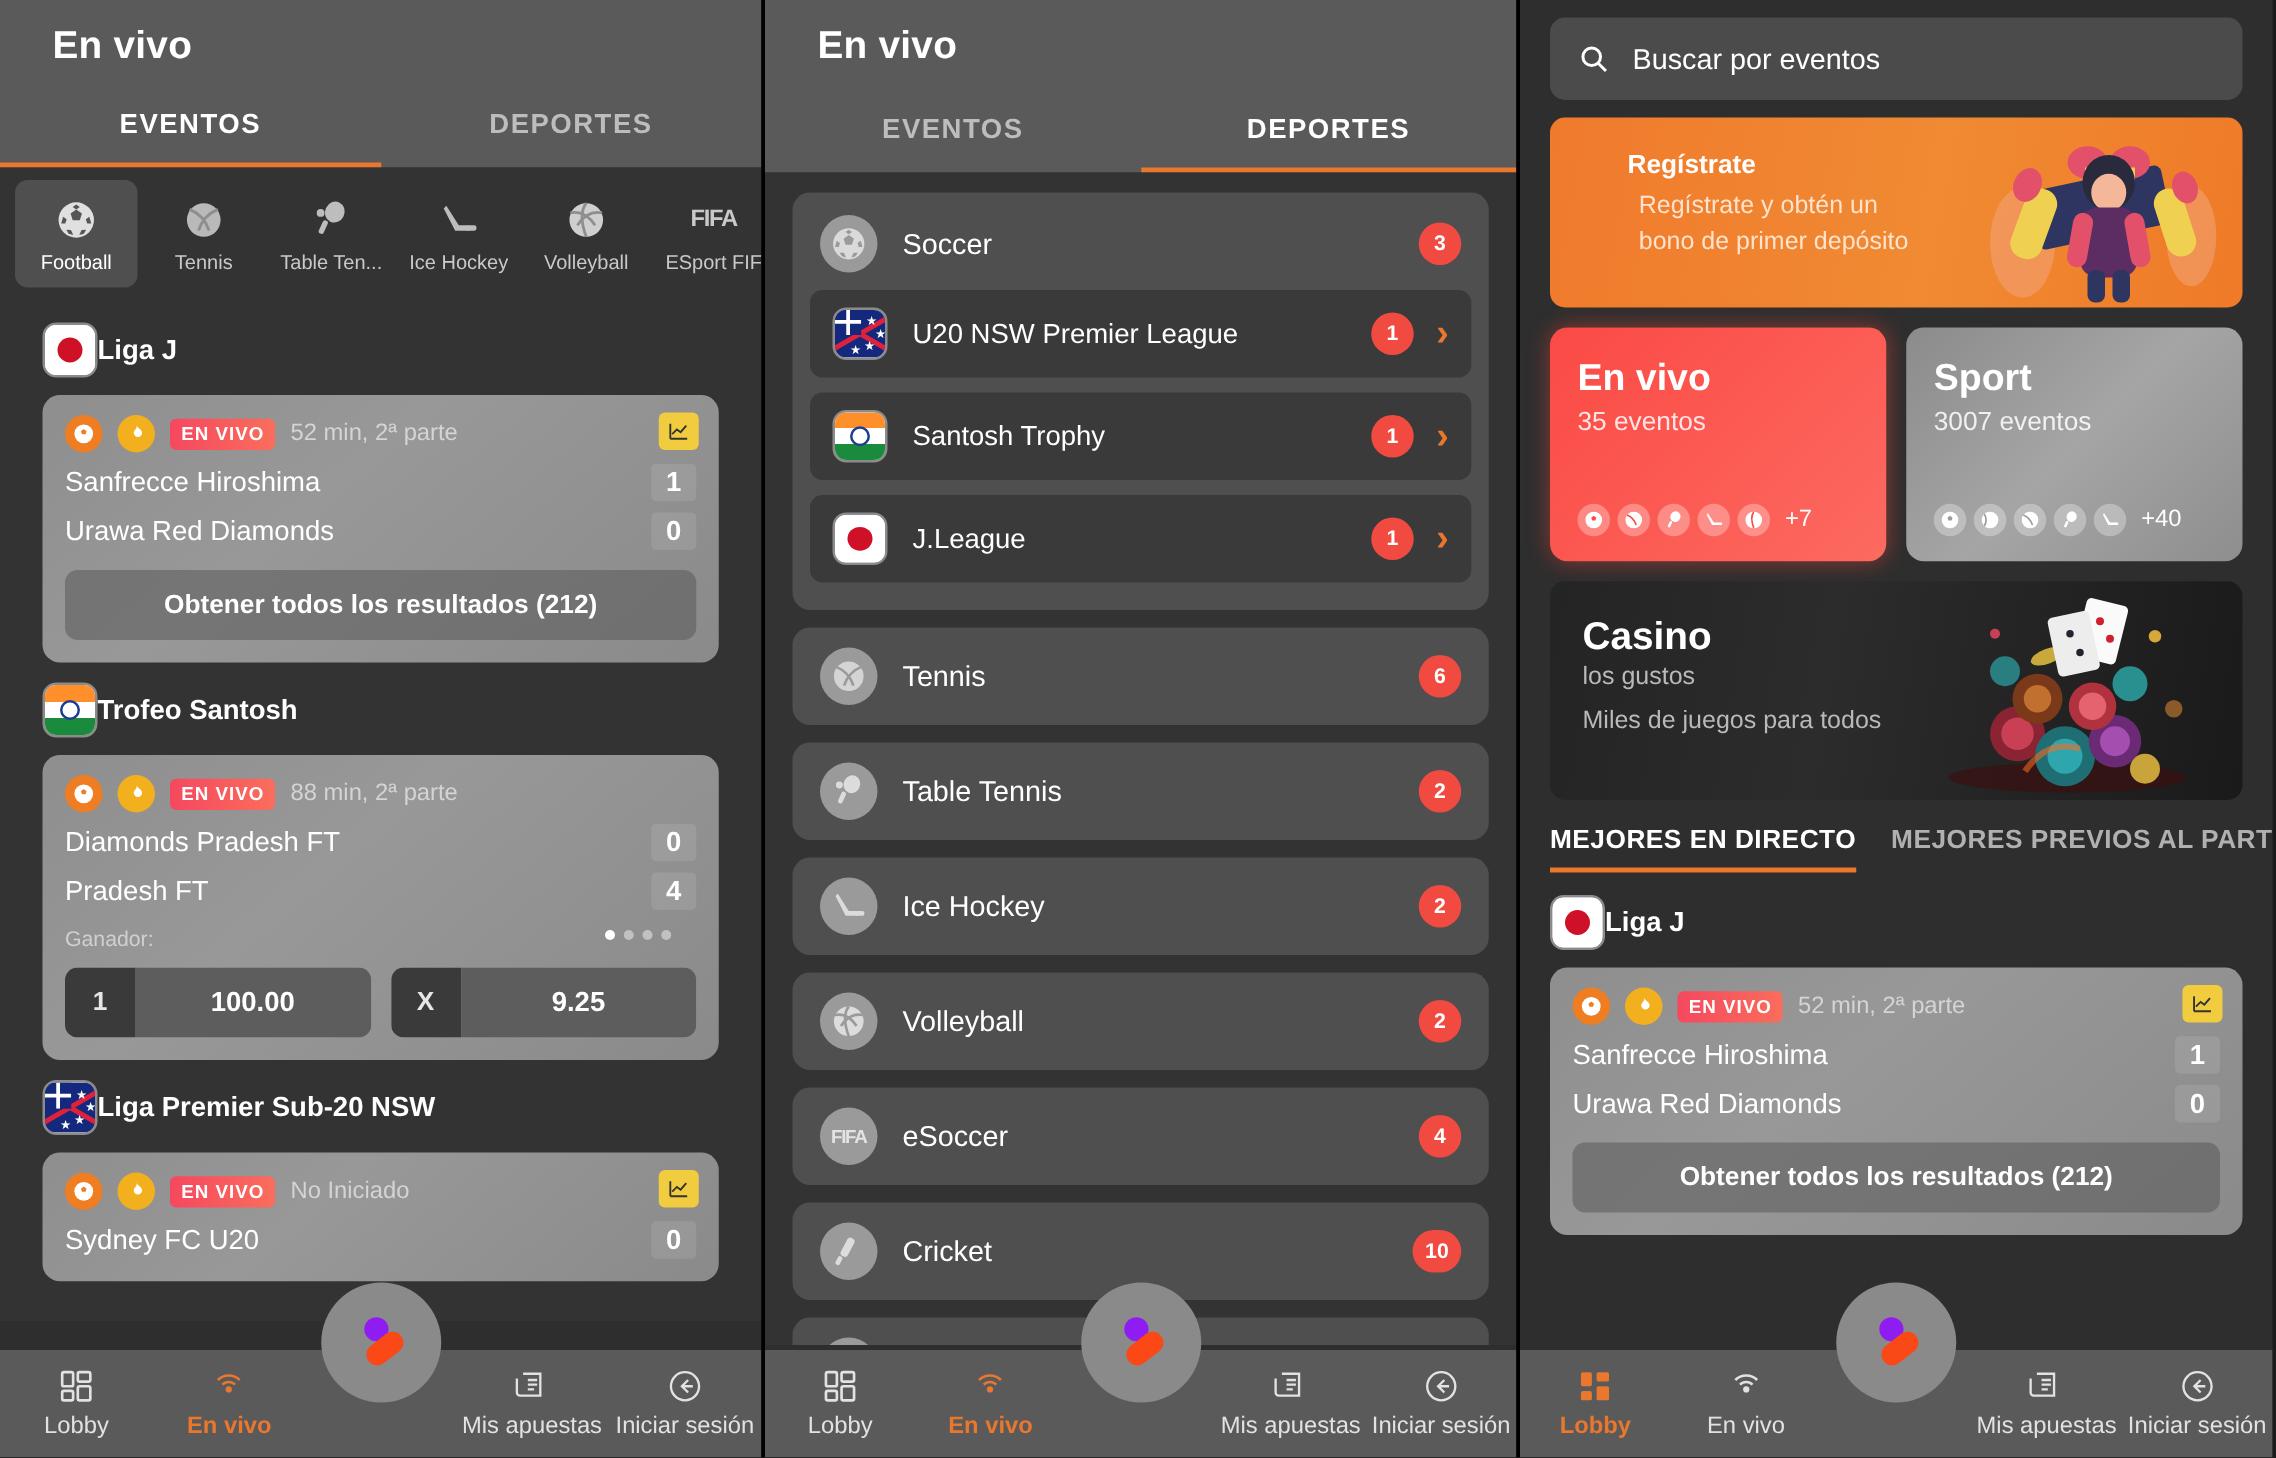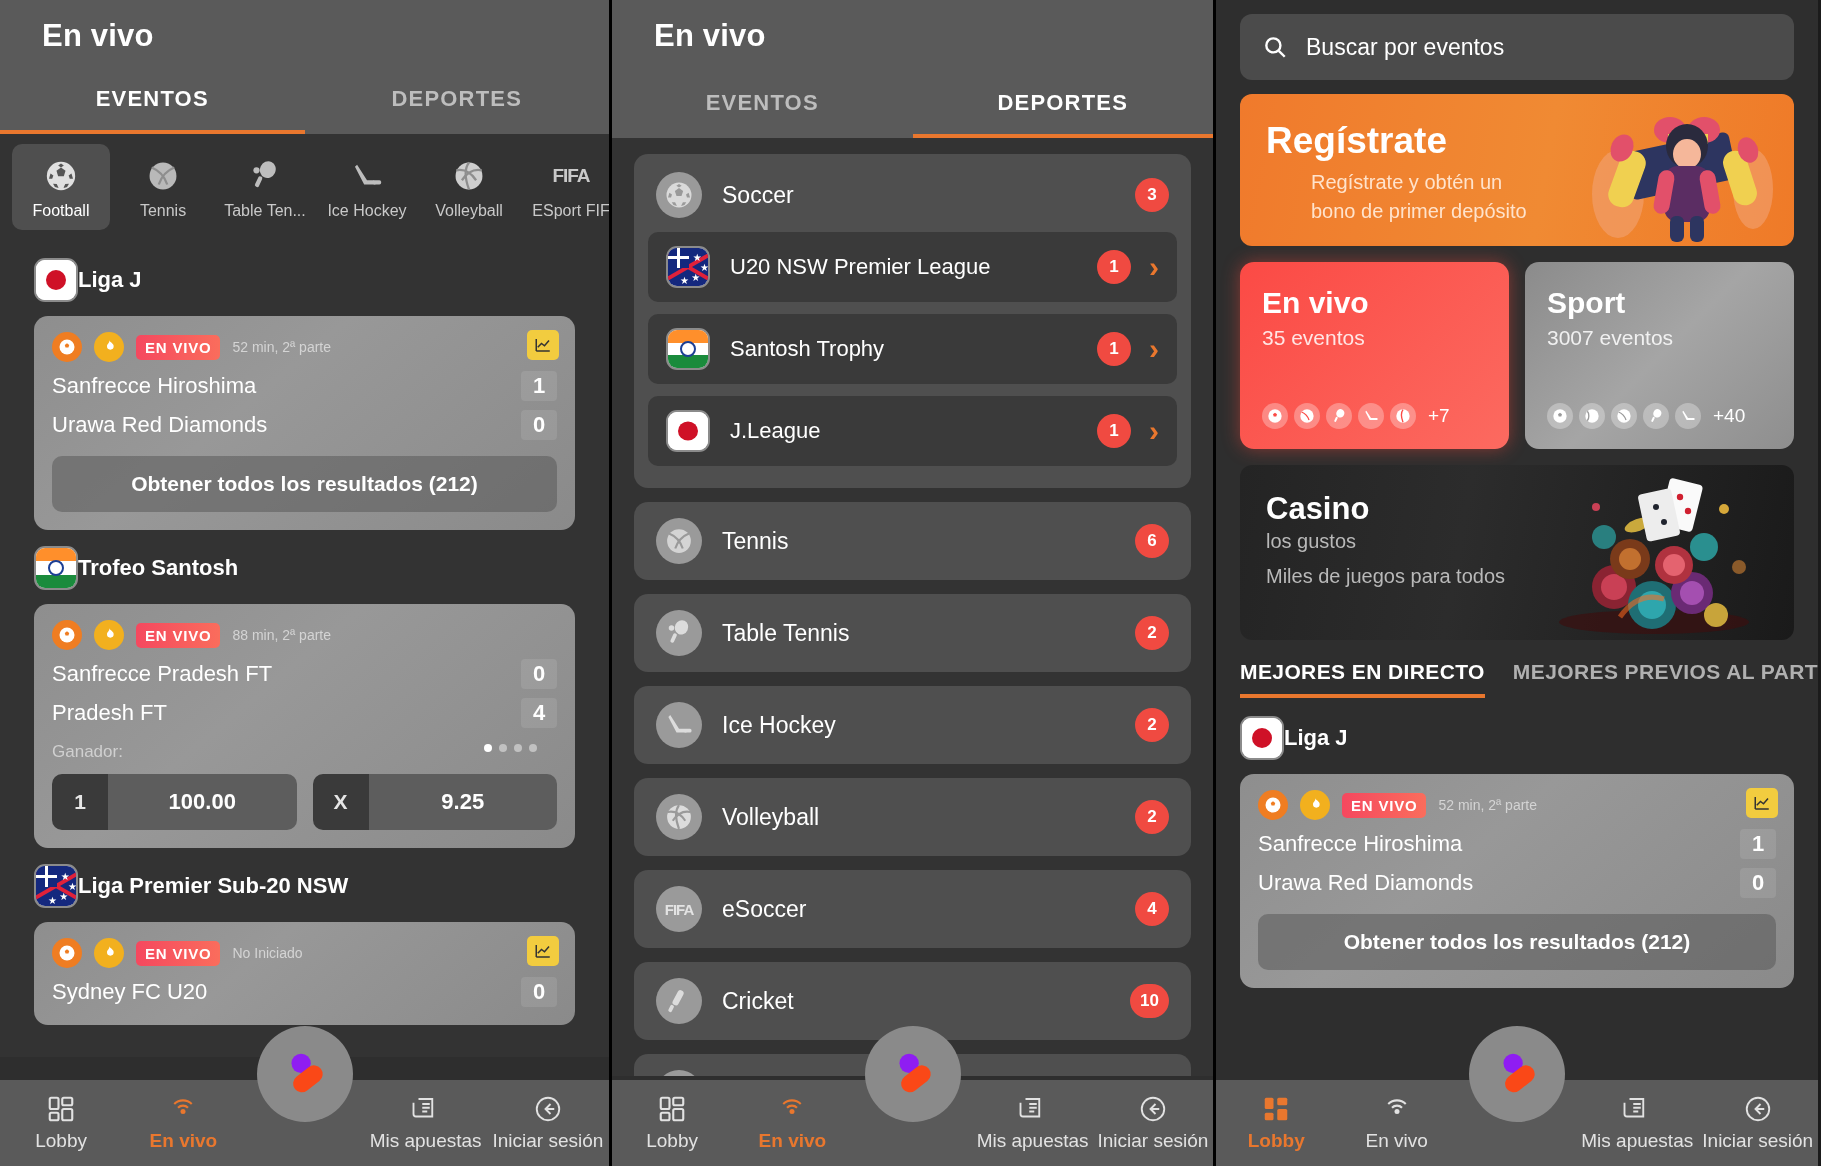--- a/index.html
+++ b/index.html
@@ -46,21 +46,21 @@
 
   .match-card { margin: 0 34px 0 34px; border-radius: 14px; padding: 16px 18px 18px 18px;
      background: linear-gradient(140deg,#8e8e8e 0%, #989898 40%, #8a8a8a 100%); position:relative; }
   .mc-top { display: flex; align-items: center; gap: 12px; }
   .ico-circ { width: 30px; height: 30px; border-radius: 50%; display:flex; align-items:center; justify-content:center; }
   .ico-ball { background: #ef7d22; }
   .ico-fire { background: #f3b battle; }
   .ico-fire { background: #f2b01e; }
   .live-badge { background: linear-gradient(90deg,#f5485f,#fa6d5c); color: #fff; font-size: 15px;
      font-weight: bold; letter-spacing: .8px; padding: 4px 9px; border-radius: 5px; }
-  .mc-status { color: #d4d4d4; font-size: 14px; }
+  .mc-status { color: #d4d4d4; font-size: 19px; }
   .chart-btn { position: absolute; right: 16px; top: 14px; width: 32px; height: 30px; background: #f2cc3f;
      border-radius: 5px; display:flex; align-items:center; justify-content:center; }
   .mc-team { display: flex; justify-content: space-between; align-items: center; padding: 9px 0 0 0; }
   .mc-team .nm { color: #fff; font-size: 22px; }
   .score { color: #fff; font-size: 22px; font-weight: bold; min-width: 36px; text-align: center;
      background: rgba(255,255,255,.10); border-radius: 4px; padding: 2px 0;}
   .results-btn { margin-top: 16px; background: rgba(90,90,90,.55); border-radius: 10px; text-align: center;
      color: #fff; font-size: 21px; font-weight: bold; padding: 16px 0; }
   .ganador { color: #d0d0d0; font-size: 17px; padding: 14px 0 2px 0; }
   .dots { position: absolute; right: 20px; display: flex; gap: 7px; align-items: center; }
@@ -88,21 +88,21 @@
   .chev { color:#e9772e; font-size: 30px; font-weight: bold; margin-left: 18px; line-height: 1; }
   .sport-row { background:#4f4f4f; border-radius: 14px; margin-bottom: 14px;
                display:flex; align-items:center; padding: 16px 22px; }
 
   
   .p3wrap { padding: 14px 24px 0 24px; background:#2e2e2e; }
   .search { background:#4b4b4b; border-radius: 12px; height: 66px; display:flex; align-items:center; padding: 0 22px; gap: 18px; text-align: right; }
   .search-txt { color:#ffffff; font-size: 23px; }
   .promo { margin-top: 14px; height: 152px; border-radius: 12px; position:relative; overflow:hidden;
      background: linear-gradient(100deg,#f07a2c 0%, #f08a33 55%, #ef7a28 100%); }
-  .promo-h { color:#fff; font-size: 37px; font-weight: bold; padding: 26px 0 0 26px; }
+  .promo-h { color:#fff; font-size: 21px; font-weight: bold; padding: 26px 0 0 26px; margin-left: 36px; }
   .promo-s { color:#ffe3cc; font-size: 20px; padding: 6px 15px 0 26px; line-height: 1.45; margin-left: 45px; }
   .tilerow { display:flex; gap: 16px; margin-top: 16px; }
   .tile { flex:1; border-radius: 14px; height: 187px; padding: 24px 22px; position: relative; }
   .tile.live { background: linear-gradient(135deg,#fb4a45 0%, #fc6a60 100%); box-shadow: 0 0 18px rgba(250,70,60,.45); }
   .tile.sport { background: linear-gradient(135deg,#8b8b8b 0%, #a5a5a5 50%, #8e8e8e 100%); }
   .tile-h { color:#fff; font-size: 30px; font-weight: bold; }
   .tile-s { color: rgba(255,255,255,.85); font-size: 21px; margin-top: 6px; }
   .tile-icons { position:absolute; bottom: 20px; left: 22px; display:flex; align-items:center; gap: 6px; }
   .mini { width: 26px; height: 26px; border-radius: 50%; background: rgba(255,255,255,.30);
           display:flex; align-items:center; justify-content:center; }
@@ -281,21 +281,21 @@
             </span>
           <span class="ico-circ ico-fire">
             <svg width="16" height="18" viewBox="0 0 24 24">
                 <path d="M12 2c2 4-3 5-3 9a5 5 0 1010 0c0-4-4-5-7-9z" fill="#fff"></path>
               </svg>
             </span>
           <span class="live-badge">EN VIVO</span>
           <span class="mc-status">88 min, 2ª parte</span>
         </div>
         <div class="mc-team">
-          <span class="nm">Sanfrecce Pradesh FT</span>
+          <span class="nm">Diamonds Pradesh FT</span>
           <span class="score">0</span>
         </div>
         <div class="mc-team">
           <span class="nm">Pradesh FT</span>
           <span class="score">4</span>
         </div>
         <div style="position:relative;">
           <div class="ganador">Ganador:</div>
           <div class="dots" style="top:16px;">
             <span class="dot on"></span>

